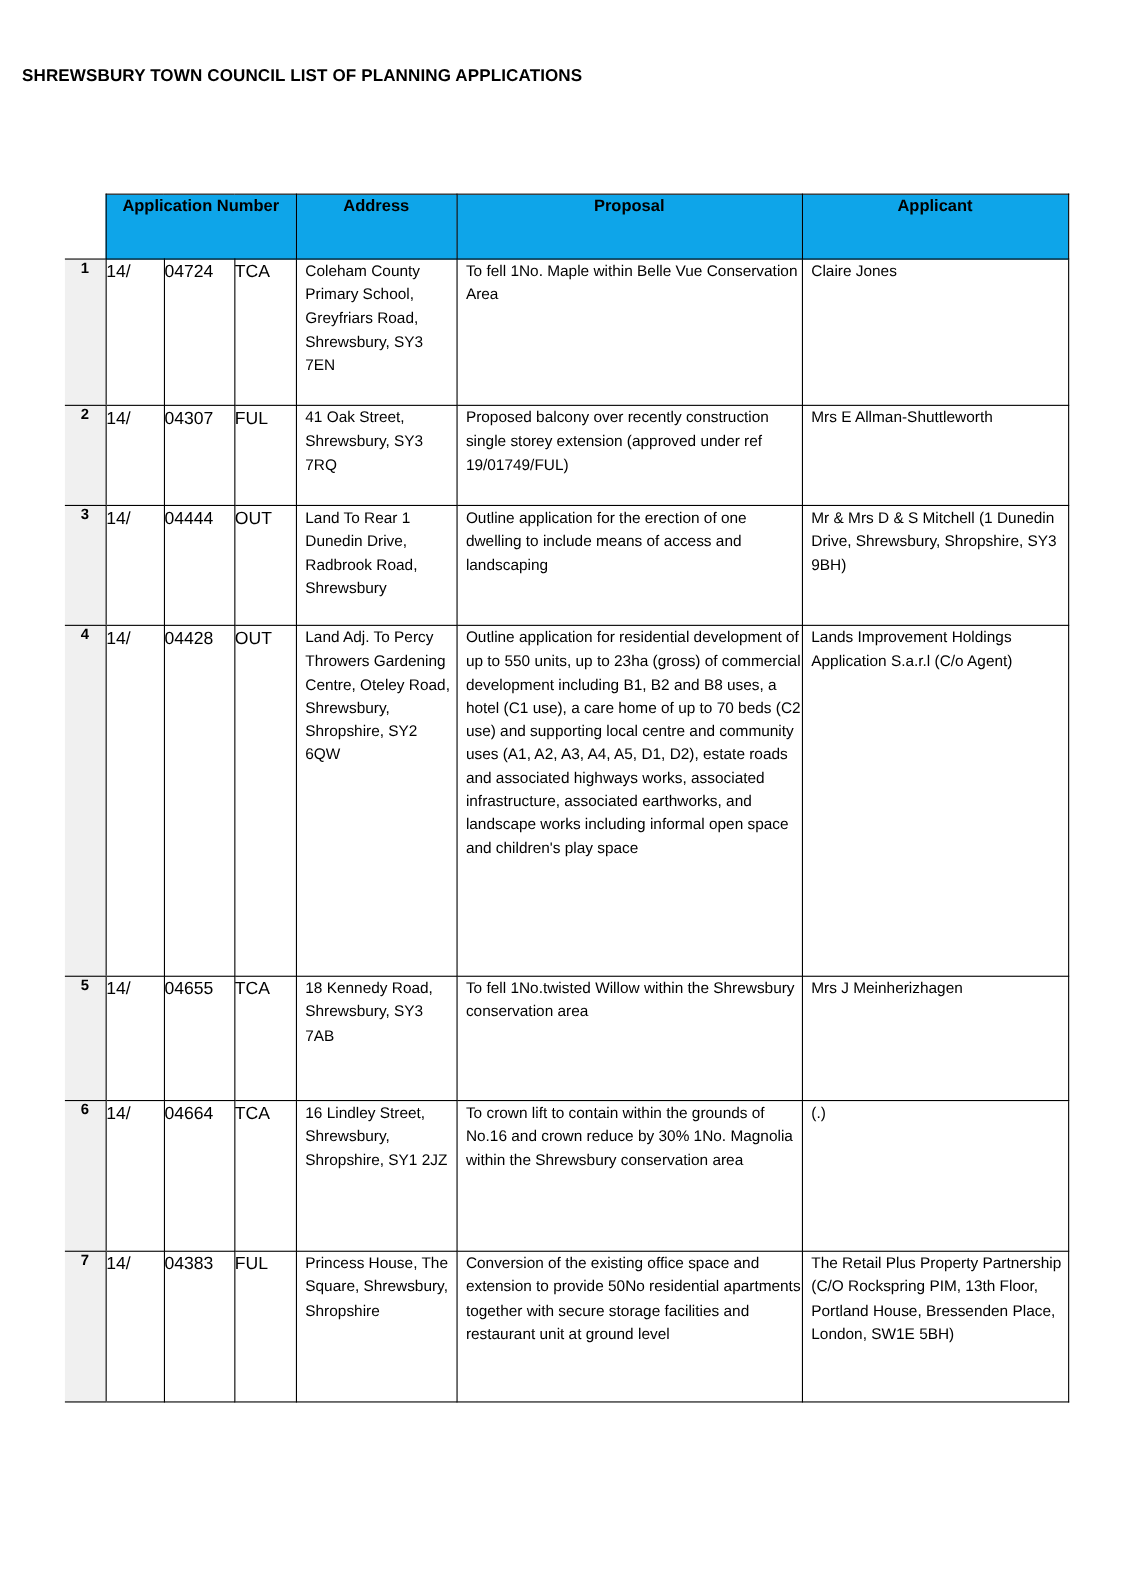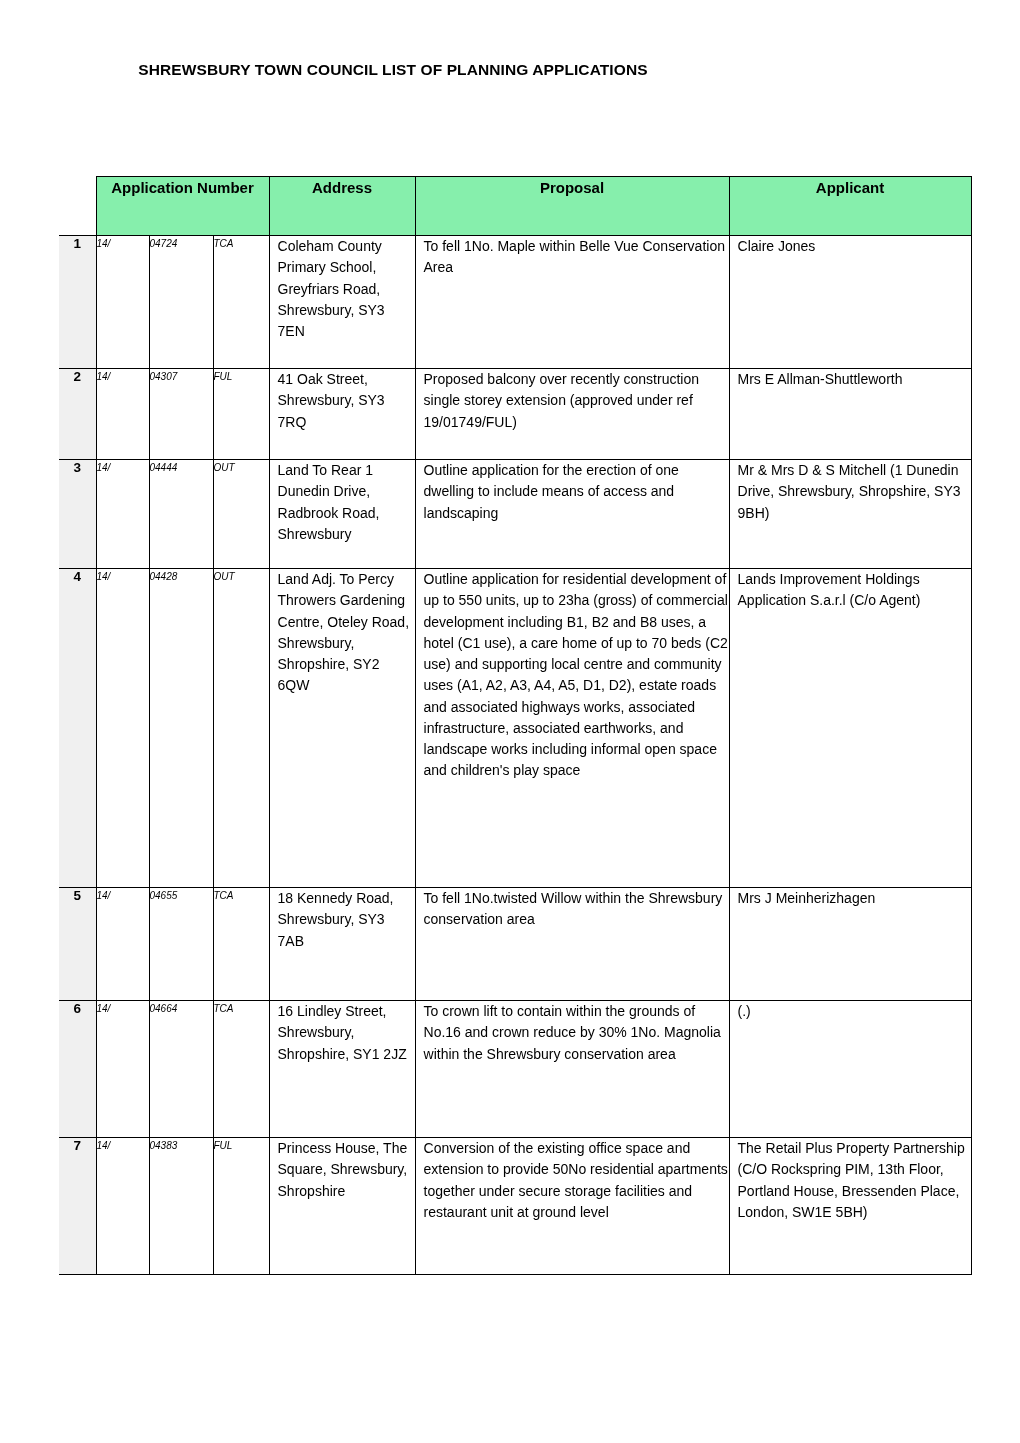--- a/index.html
+++ b/index.html
@@ -19,22 +19,21 @@
   
   .page-header {
     position: relative;
     padding-top: 22px;
     height: 130px;
     box-sizing: border-box;
   }
   .title-block {
     width: 780px;
     margin: 0;
-    padding-left: 3px;
-    text-align: center;
+    padding-left: 20px;
   }
   .doc-title {
     font-size: 15.5px;
     font-weight: bold;
     letter-spacing: 0.1px;
     margin: 0 0 4px 0;
     padding-top: 38px;
     line-height: 1.3;
   }
   .doc-subtitle {
@@ -113,36 +112,35 @@
   .cell {
     border: 1.6px solid #000000;
     font-size: 14px;
     line-height: 1.52;
     padding: 6px 7px 10px 7px;
     word-wrap: break-word;
   }
   .cell.tight { padding-left: 8px; }
 
   th.cell {
-    background: #86efac;
+    background: #0ea5e9;
     font-weight: bold;
     font-size: 15px;
     text-align: center;
     vertical-align: middle;
     height: 58px;
     padding: 4px 6px;
   }
   
   .hdr-appnum { }
 
   .r-num {
-    font-size: 10px;
+    font-size: 16px;
     padding-top: 6px;
     padding-left: 8px;
-    font-style: italic;
   }
   .r-addr { }
   .r-prop { }
   .r-appl { }
 
   .pad-1 { height: 132px; }
   .pad-2 { height: 90px; }
   .pad-3 { height: 108px; }
   .pad-4 { height: 318px; }
   .pad-5 { height: 112px; }
@@ -232,18 +230,18 @@
         <td class="cell r-addr tight">16 Lindley Street, Shrewsbury, Shropshire, SY1 2JZ</td>
         <td class="cell r-prop tight">To crown lift to contain within the grounds of No.16 and crown reduce by 30% 1No. Magnolia within the Shrewsbury conservation area</td>
         <td class="cell r-appl tight">(.)</td>
       </tr>
       <tr>
         <td class="idx pad-7">7</td>
         <td class="cell r-num">14/</td>
         <td class="cell r-num">04383</td>
         <td class="cell r-num">FUL</td>
         <td class="cell r-addr tight">Princess House, The Square, Shrewsbury, Shropshire</td>
-        <td class="cell r-prop tight">Conversion of the existing office space and extension to provide 50No residential apartments together under secure storage facilities and restaurant unit at ground level</td>
+        <td class="cell r-prop tight">Conversion of the existing office space and extension to provide 50No residential apartments together with secure storage facilities and restaurant unit at ground level</td>
         <td class="cell r-appl tight">The Retail Plus Property Partnership (C/O Rockspring PIM, 13th Floor, Portland House, Bressenden Place, London, SW1E 5BH)</td>
       </tr>
     </tbody>
   </table>
 </div>
 
 </body></html>

